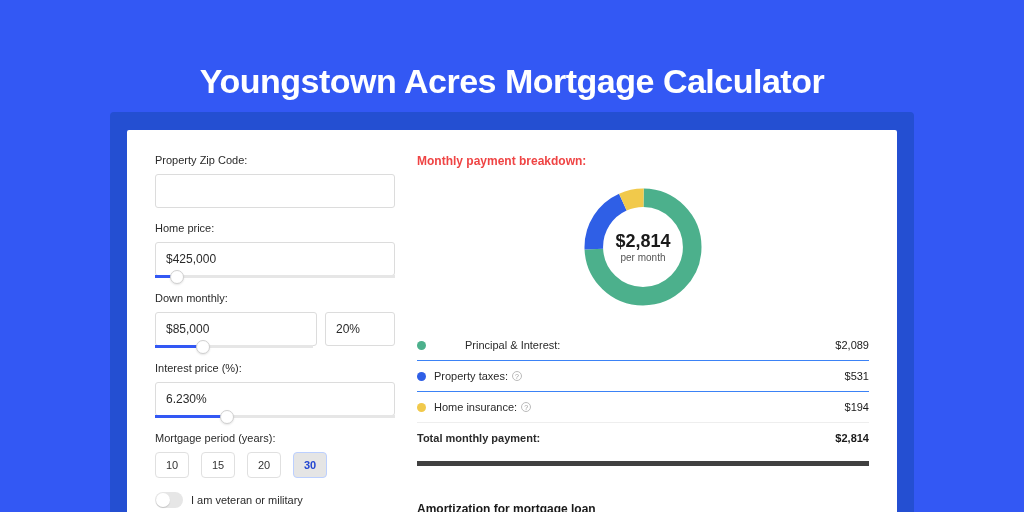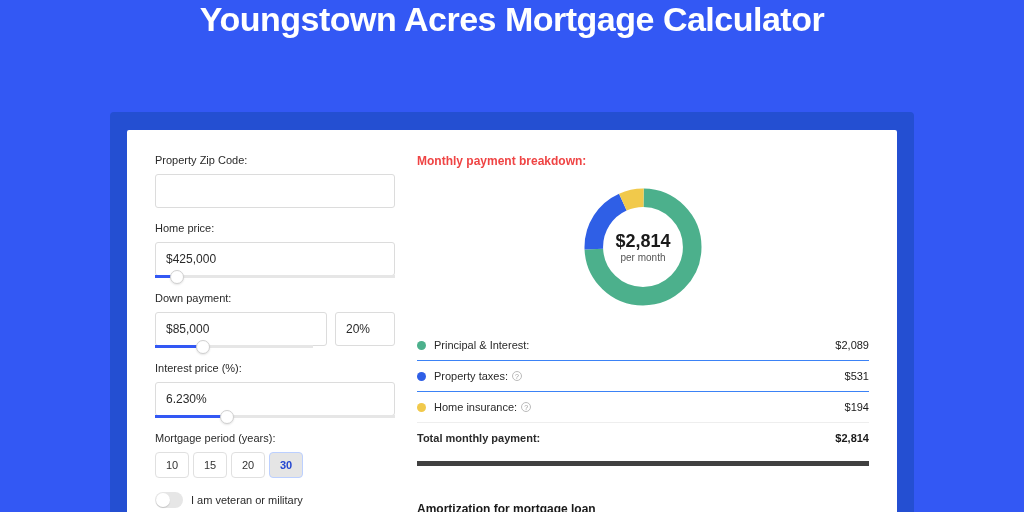--- a/index.html
+++ b/index.html
@@ -10,20 +10,21 @@
     font-family: -apple-system, BlinkMacSystemFont, "Segoe UI", Arial, sans-serif;
     background: #3358f4;
     position: relative;
   }
   .title {
     text-align: center;
     color: #fff;
     font-weight: 800;
     font-size: 34px;
     letter-spacing: -0.5px;
+    padding-top: 62px;
     padding-bottom: 26px;
   }
   .card-bg {
     position: absolute;
     left: 110px;
     right: 110px;
     top: 112px;
     bottom: -40px;
     background: #244fd2;
     border-radius: 4px 4px 0 0;
@@ -72,21 +73,21 @@
     top: 50%;
     width: 14px; height: 14px;
     background: #fff;
     border: 1px solid #d0d0d0;
     border-radius: 50%;
     transform: translate(-50%, -50%);
     box-shadow: 0 1px 2px rgba(0,0,0,0.1);
   }
   .field-group { margin-bottom: 14px; }
   .row { display: flex; gap: 8px; }
-  .periods { display: flex; gap: 4px; }
+  .periods { display: flex; gap: 12px; }
   .period-btn {
     width: 34px; height: 26px;
     border: 1px solid #e0e0e0;
     border-radius: 4px;
     background: #fff;
     font-size: 11px;
     color: #333;
     display: flex;
     align-items: center;
     justify-content: center;
@@ -134,21 +135,21 @@
   }
   .donut-amount { font-size: 18px; font-weight: 800; color: #1a1a1a; }
   .donut-sub { font-size: 10px; color: #555; }
   .brk-row {
     display: flex;
     align-items: center;
     padding: 9px 0;
     border-top: 1px solid #3b82f6;
     font-size: 11px;
   }
-  .brk-row:first-child { border-top: none; }
+  .brk-row:first-child { border-top: none; gap: 31px; }
   .brk-dot {
     width: 9px; height: 9px; border-radius: 50%;
     margin-right: 8px;
     flex-shrink: 0;
   }
   .brk-label { color: #2a2a2a; flex: 1; display: flex; align-items: center; gap: 4px; }
   .brk-val { color: #1a1a1a; }
   .brk-total .brk-label, .brk-total .brk-val { font-weight: 700; }
   .brk-total { border-top: 1px solid #eee; }
   .info-icon {
@@ -192,24 +193,24 @@
     <div class="field-group">
       <div class="label">Home price:</div>
       <input class="input" value="$425,000" style="">
       <div class="slider-track">
         <div class="slider-fill" style="width:9%"></div>
         <div class="slider-thumb" style="left:9%"></div>
       </div>
     </div>
 
     <div class="field-group">
-      <div class="label">Down payment:</div>
+      <div class="label">Down monthly:</div>
       <div class="row">
         <input class="input" style="flex: 1 1 0%;" value="$85,000">
-        <input class="input" style="width: 60px;" value="20%">
+        <input class="input" style="width: 70px;" value="20%">
       </div>
       <div class="slider-track" style="width:66%">
         <div class="slider-fill" style="width:30%"></div>
         <div class="slider-thumb" style="left:30%"></div>
       </div>
     </div>
 
     <div class="field-group">
       <div class="label">Interest price (%):</div>
       <input class="input" value="6.230%" style="">

